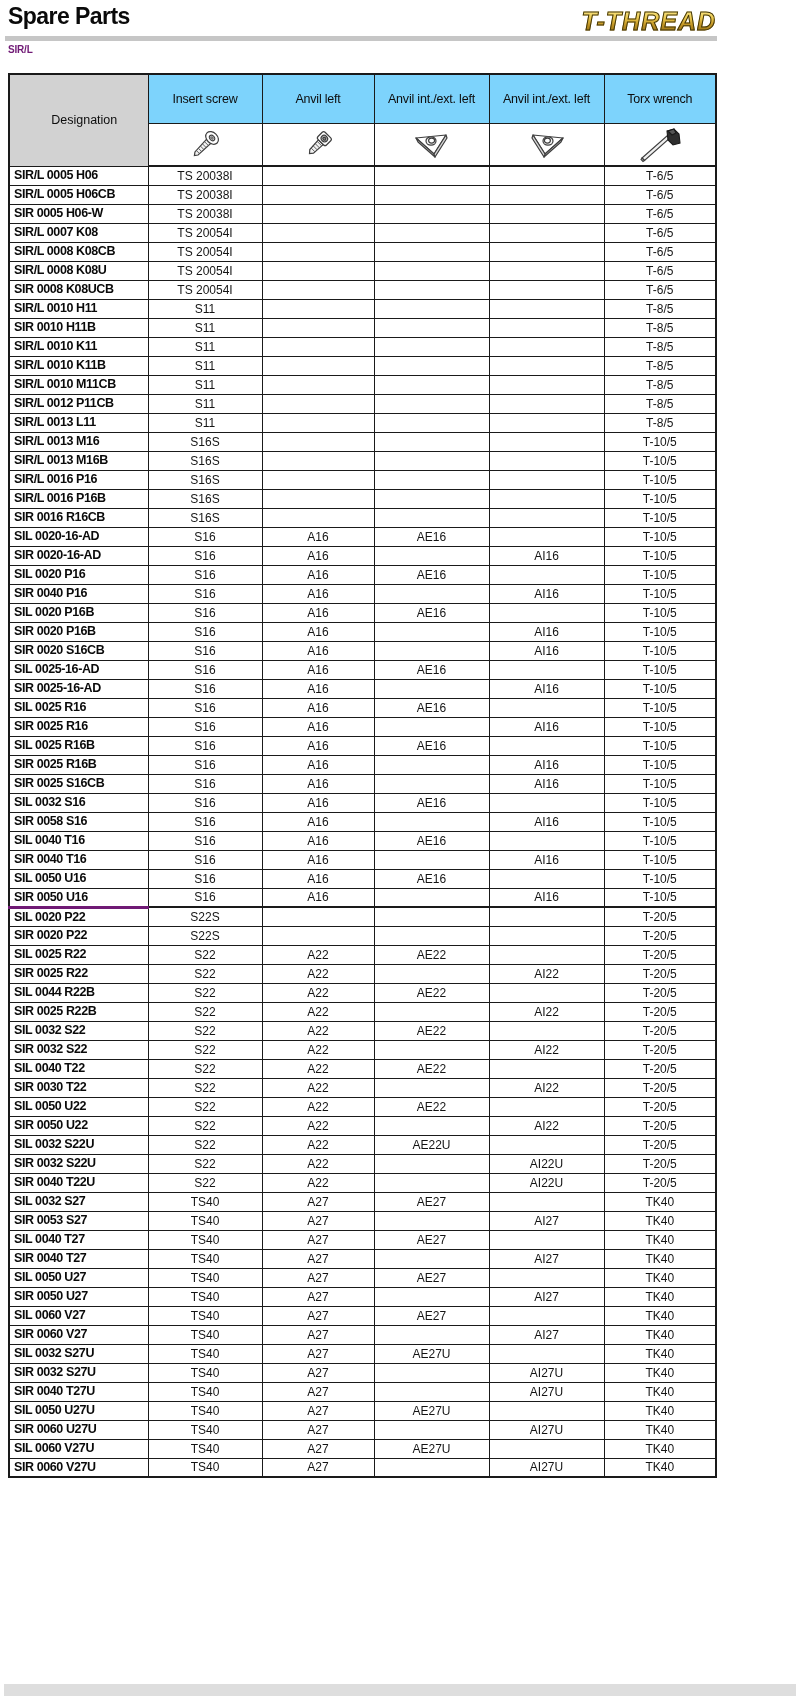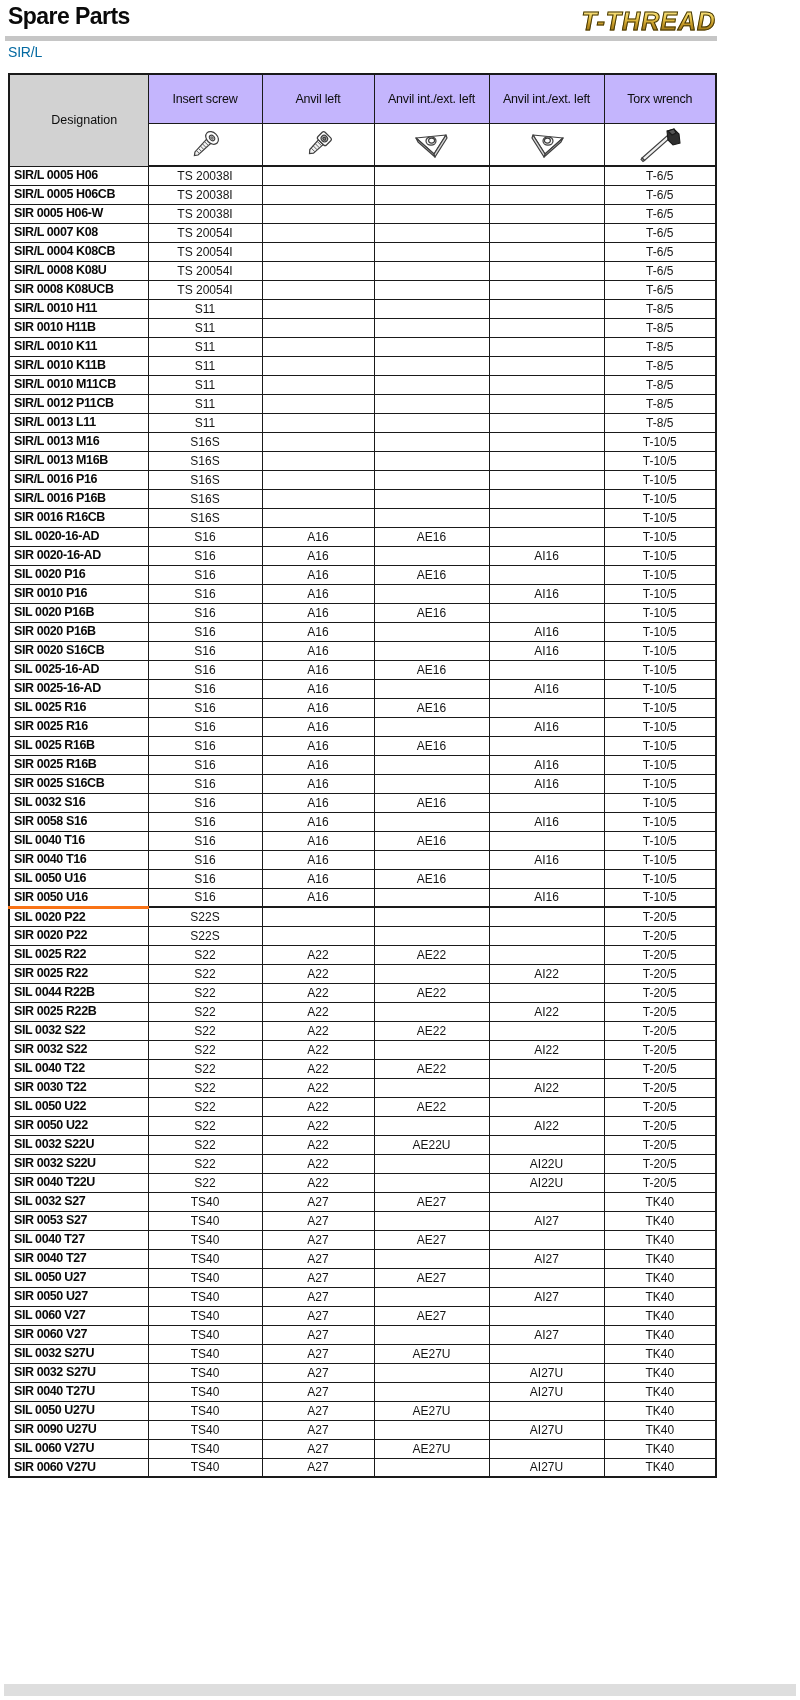--- a/index.html
+++ b/index.html
@@ -18,53 +18,53 @@
     font-size:25px;font-weight:bold;font-style:italic;letter-spacing:1px;
     background:linear-gradient(180deg,#fdf2a0 0%,#ecc94e 38%,#c09322 62%,#7d5f10 100%);
     -webkit-background-clip:text;background-clip:text;color:transparent;
     -webkit-text-stroke:1px #43370a;white-space:nowrap;text-align:center;
   }
   .header-rule{
     position:absolute;left:5px;top:36px;width:712px;height:5px;background:#c6c6c6;
   }
   .page-subtitle{
     position:absolute;left:8px;top:44px;margin:0;
-    font-size:14px;font-weight:normal;letter-spacing:-0.2px;color:#0369a1;
+    font-size:10px;font-weight:bold;letter-spacing:-0.2px;color:#701a75;
   }
   table.parts{
     position:absolute;left:8px;top:73px;width:707px;
     border-collapse:collapse;table-layout:fixed;
     border:2px solid #1a1a1a;
   }
   .parts th,.parts td{
     border:1px solid #1a1a1a;overflow:hidden;white-space:nowrap;
   }
   .parts thead th.label-cell{
-    height:46px;background:#c4b5fd;font-weight:normal;font-size:12.5px;
+    height:46px;background:#7dd3fc;font-weight:normal;font-size:12.5px;
     color:#0d0d0d;text-align:center;vertical-align:middle;letter-spacing:-0.2px;
   }
   .parts thead th.designation-cell{
     background:#d2d2d2;font-weight:normal;font-size:12.5px;color:#0d0d0d;
     text-align:center;vertical-align:middle;padding-left:12px;
   }
   .parts thead tr.icon-row th{
     height:41px;background:#ffffff;border-bottom:2px solid #1a1a1a;
     text-align:center;vertical-align:middle;padding:0;
   }
   .parts tbody tr{height:19px;}
   .parts tbody td{
     font-size:12px;text-align:center;vertical-align:middle;padding:0;line-height:1;
     color:#141414;
   }
   .parts tbody td.designation{
     text-align:left;padding-left:4px;font-weight:bold;font-size:12.5px;
     letter-spacing:-0.4px;color:#0a0a0a;
   }
   .parts tbody tr.section-break td{border-top:2px solid #1a1a1a;}
-  .parts tbody tr.section-break td.designation{border-top:3px solid #f97316;margin-left:8px;}
+  .parts tbody tr.section-break td.designation{border-top:3px solid #701a75;margin-left:8px;}
   .footer-bar{
     position:absolute;left:4px;right:4px;bottom:4px;height:12px;background:#dedede;
   }
   .icn{display:block;margin:0 auto;}
 </style>
 </head>
 <body>
 
 <h1 class="page-title">Spare Parts</h1>
 <div class="brand-logo">T-THREAD</div>
@@ -173,21 +173,21 @@
   </tr>
       <tr>
     <td class="designation">SIR/L 0007 K08</td>
     <td>TS 20054I</td>
     <td></td>
     <td></td>
     <td></td>
     <td>T-6/5</td>
   </tr>
       <tr>
-    <td class="designation">SIR/L 0004 K08CB</td>
+    <td class="designation">SIR/L 0008 K08CB</td>
     <td>TS 20054I</td>
     <td></td>
     <td></td>
     <td></td>
     <td>T-6/5</td>
   </tr>
       <tr>
     <td class="designation">SIR/L 0008 K08U</td>
     <td>TS 20054I</td>
     <td></td>
@@ -317,21 +317,21 @@
   </tr>
       <tr>
     <td class="designation">SIL 0020 P16</td>
     <td>S16</td>
     <td>A16</td>
     <td>AE16</td>
     <td></td>
     <td>T-10/5</td>
   </tr>
       <tr>
-    <td class="designation">SIR 0010 P16</td>
+    <td class="designation">SIR 0040 P16</td>
     <td>S16</td>
     <td>A16</td>
     <td></td>
     <td>AI16</td>
     <td>T-10/5</td>
   </tr>
       <tr>
     <td class="designation">SIL 0020 P16B</td>
     <td>S16</td>
     <td>A16</td>
@@ -669,21 +669,21 @@
   </tr>
       <tr>
     <td class="designation">SIL 0050 U27U</td>
     <td>TS40</td>
     <td>A27</td>
     <td>AE27U</td>
     <td></td>
     <td>TK40</td>
   </tr>
       <tr>
-    <td class="designation">SIR 0090 U27U</td>
+    <td class="designation">SIR 0060 U27U</td>
     <td>TS40</td>
     <td>A27</td>
     <td></td>
     <td>AI27U</td>
     <td>TK40</td>
   </tr>
       <tr>
     <td class="designation">SIL 0060 V27U</td>
     <td>TS40</td>
     <td>A27</td>

